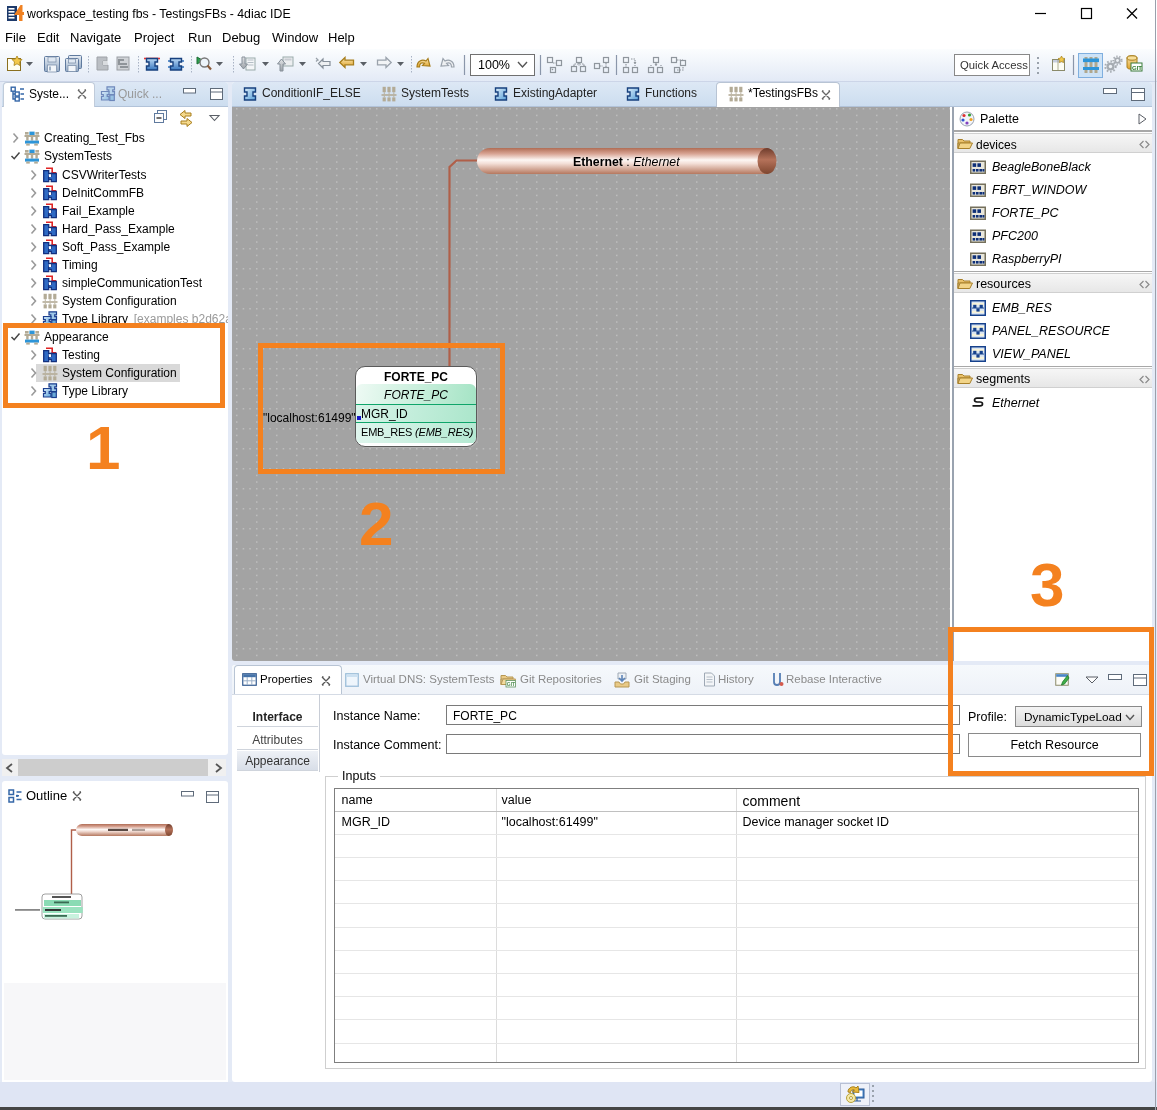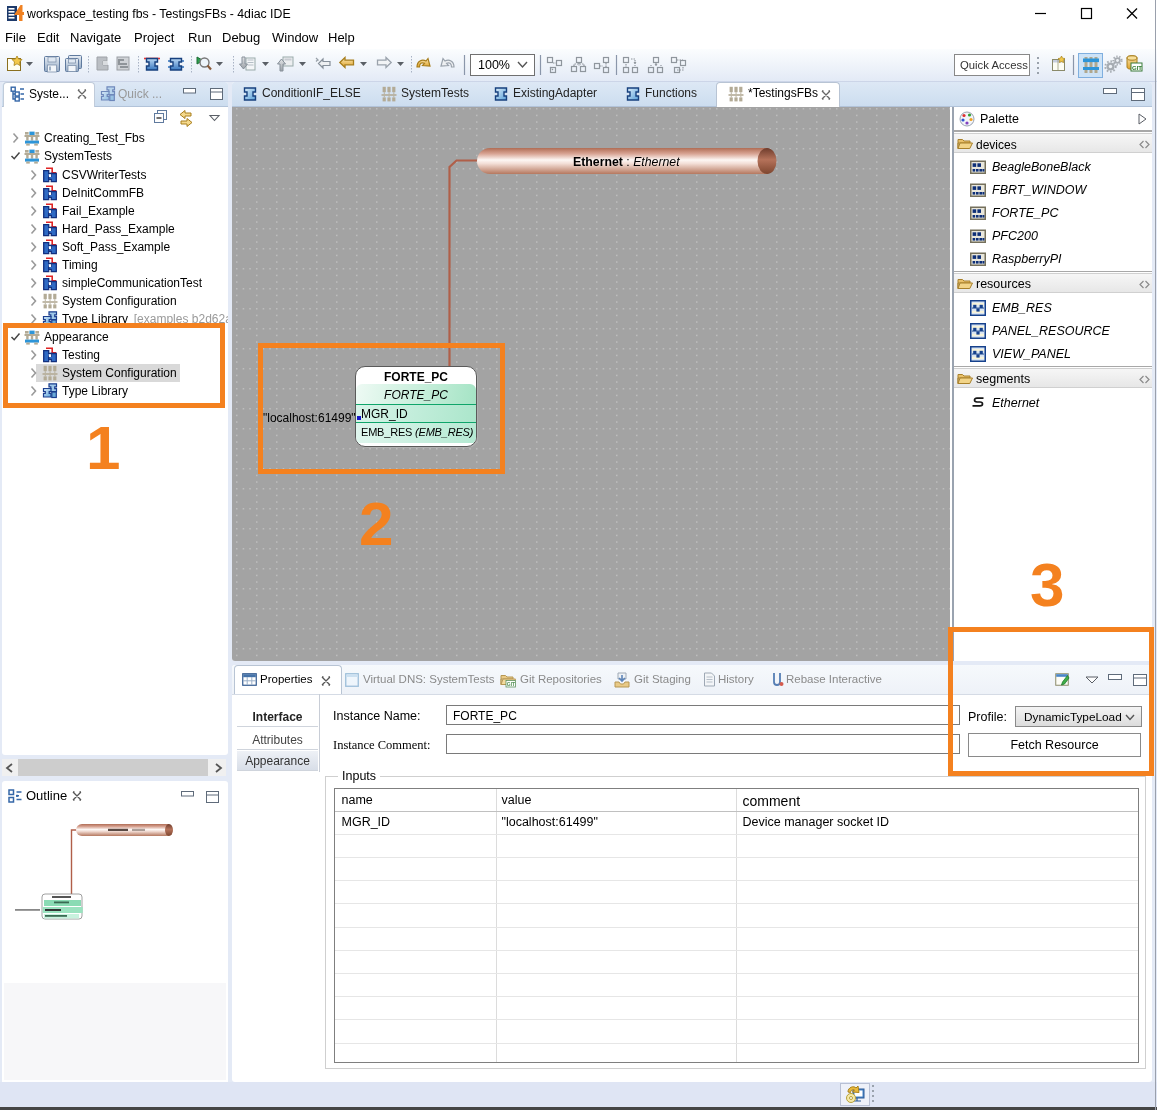--- a/index.html
+++ b/index.html
@@ -826,21 +826,21 @@
         <rect x="0.5" y="0.5" width="13" height="3.5" fill="#fff" stroke="#5f6b7a"></rect>
       </svg>
   </div>
   <div class="abs" id="prop-content" style="left:0;top:29px;width:920px;height:387px;">
     <div class="sidetab" style="top:13px;font-weight:bold;color:#222;">Interface</div>
     <div class="sidetab" style="top:36px;color:#444;">Attributes</div>
     <div class="sidetab" style="top:57px;color:#333;background:linear-gradient(#eef1f6,#d8dee8);">Appearance</div>
     <div class="abs" style="left:86.5px;top:0;width:1px;height:78px;background:#c8cdd6;"></div>
     <div class="abs" style="left:101px;top:15px;font-size:12.5px;">Instance Name:</div>
     <div class="field" style="left:214px;top:11px;width:514px;height:20px;padding:2.5px 0 0 6px;">FORTE_PC</div>
-    <div class="abs" style="left:101px;top:44px;font-size:12.5px;font-family:Liberation Serif, serif;">Instance Comment:</div>
+    <div class="abs" style="left:101px;top:44px;font-size:12.5px;">Instance Comment:</div>
     <div class="field" style="left:214px;top:40px;width:514px;height:20px;"></div>
     <div class="abs" style="left:736px;top:16px;font-size:12.5px;">Profile:</div>
     <div class="abs" style="left:783px;top:12px;width:127px;height:21px;border:1px solid #8a8a8a;background:linear-gradient(#f4f4f4,#dcdcdc);font-size:11.8px;padding:3px 0 0 8px;">DynamicTypeLoad
       <svg class="abs" style="right:6px;top:7px" width="10" height="7" viewBox="0 0 10 7">
           <path d="M1 1 L5 5.5 L9 1" fill="none" stroke="#555" stroke-width="1.4"></path>
         </svg>
     </div>
     <div class="abs" style="left:736px;top:39px;width:173px;height:24px;border:1px solid #8a8a8a;background:#fff;font-size:12.5px;text-align:center;padding-top:4px;">Fetch Resource</div>
 
     <div class="abs" style="left:93px;top:82px;width:821px;height:293px;border:1px solid #cfcfcf;"></div>

